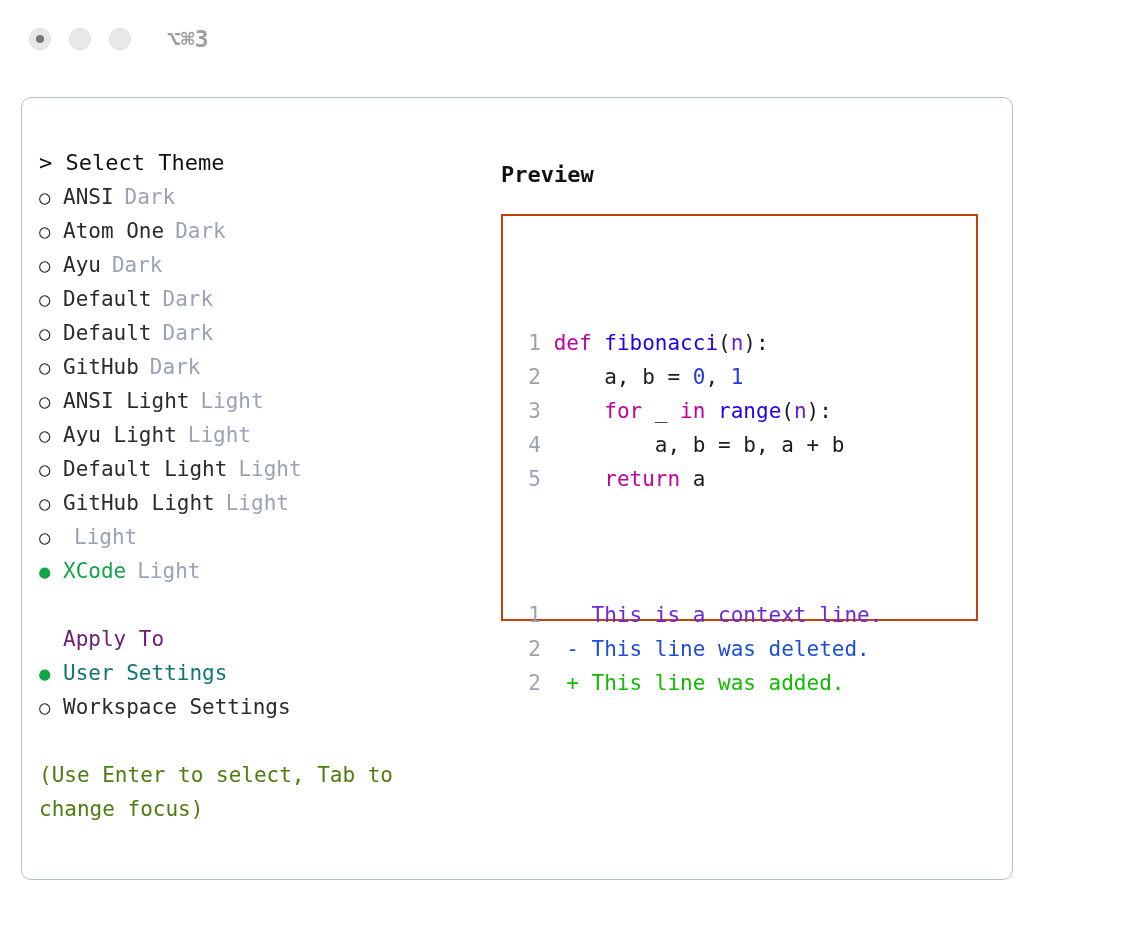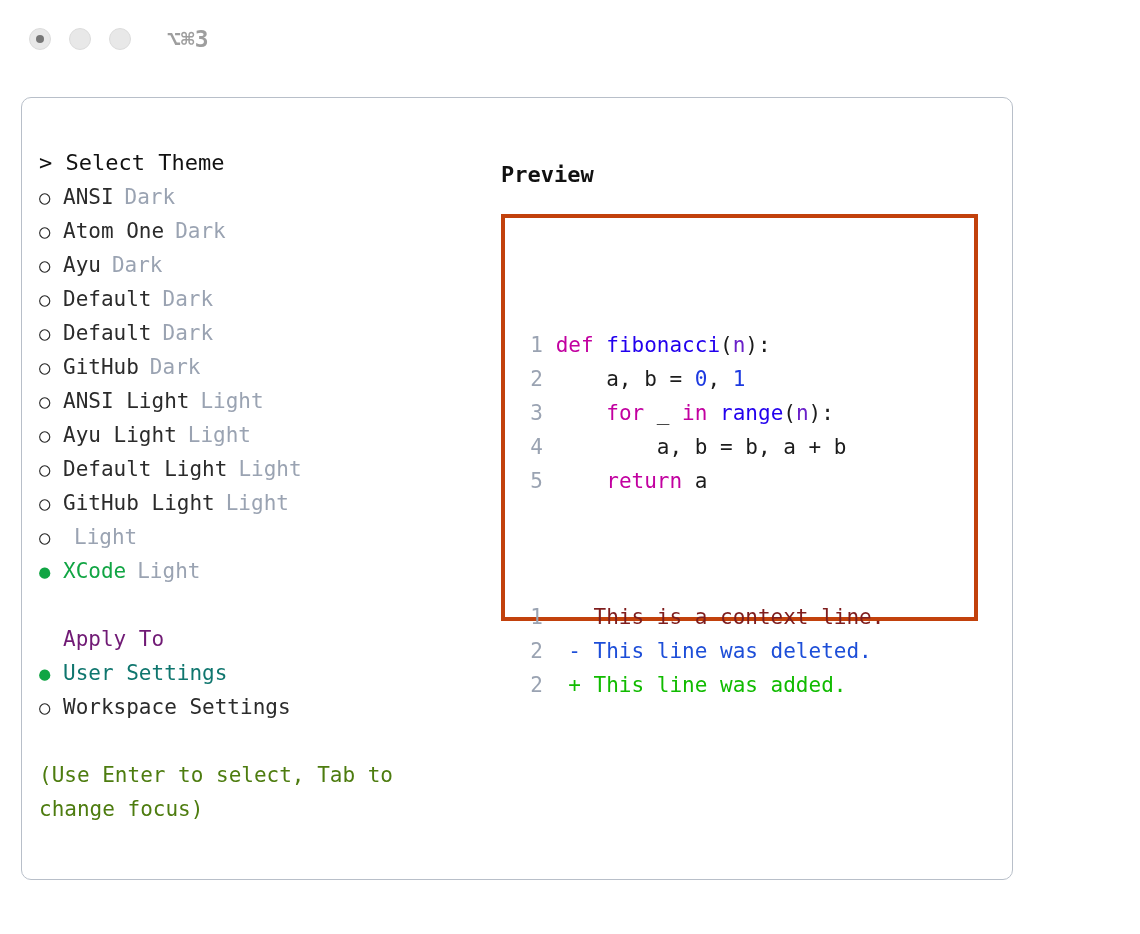--- a/index.html
+++ b/index.html
@@ -149,21 +149,21 @@
     font-size: 22px;
     font-weight: bold;
     color: #111111;
     line-height: 34px;
     white-space: pre;
   }
   .preview-box {
     margin-top: 22px;
     width: 477px;
     height: 407px;
-    border: 4px solid #c2410c;
+    border: 2px solid #c2410c;
     box-sizing: border-box;
     background: #ffffff;
     position: relative;
   }
   .code {
     position: absolute;
     left: 12px;
     top: 42px;
     font-size: 21px;
     line-height: 34px;
@@ -177,21 +177,21 @@
     color: #9aa3b2;
   }
   .tok-kw   { color: #c200a0; }
   .tok-fn   { color: #2200ee; }
   .tok-var  { color: #6a20c9; }
   .tok-num  { color: #1d3ae0; }
   .tok-plain{ color: #1c1c1c; }
 
   .diff { margin-top: 34px; }
   .diff-line { display: block; white-space: pre; }
-  .diff-ctx { color: #7f1d1d; }
+  .diff-ctx { color: #6d28d9; }
   .diff-del { color: #1d4ed8; }
   .diff-add { color: #11bb00; }
 </style>
 </head>
 <body>
 
 <div class="titlebar">
   <div class="dots">
     <span class="dot">
         <span class="dot-inner"></span>

